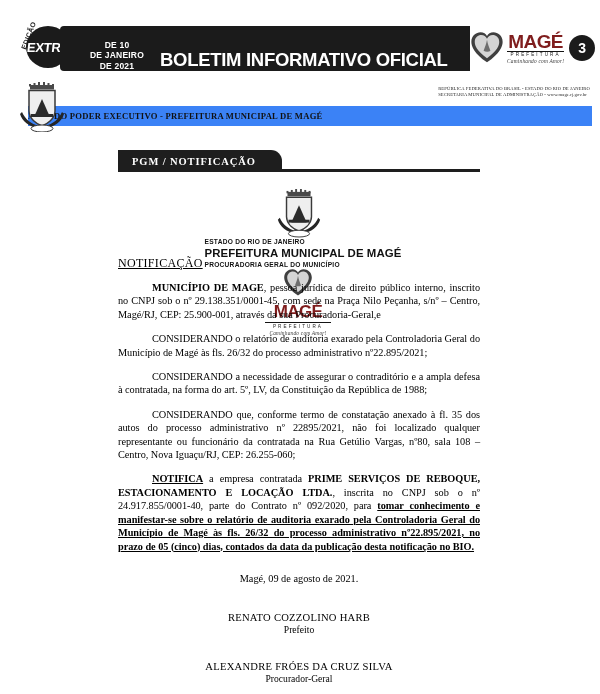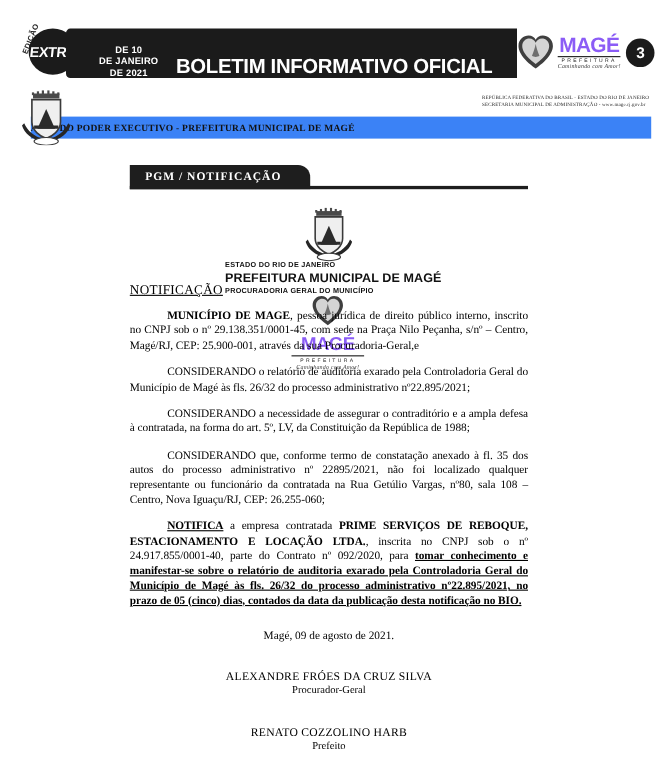--- a/index.html
+++ b/index.html
@@ -96,21 +96,21 @@
     align-items: center;
     gap: 3px;
   }
   .heart-mark { width: 34px; height: 34px; flex: none; }
   .mage-lock { flex: none; text-align: center; line-height: 1; }
   .mage-word {
     font-family: "Liberation Sans", sans-serif;
     font-weight: bold;
     font-size: 19px;
     letter-spacing: -0.6px;
-    color: #8b5cf6;
+    color: #7f1d1d;
   }
   .mage-sub {
     font-family: "Liberation Sans", sans-serif;
     font-size: 4.6px;
     letter-spacing: 2.1px;
     color: #1d1d1d;
     border-top: 1.4px solid #141414;
     padding-top: 1.4px;
     margin-top: 0.5px;
   }
@@ -398,22 +398,22 @@
   <p class="body-par">CONSIDERANDO o relatório de auditoria exarado pela Controladoria Geral do Município de Magé às fls. 26/32 do processo administrativo nº22.895/2021;</p>
 
   <p class="body-par">CONSIDERANDO a necessidade de assegurar o contraditório e a ampla defesa à contratada, na forma do art. 5º, LV, da Constituição da República de 1988;</p>
 
   <p class="body-par">CONSIDERANDO que, conforme termo de constatação anexado à fl. 35 dos autos do processo administrativo nº 22895/2021, não foi localizado qualquer representante ou funcionário da contratada na Rua Getúlio Vargas, nº80, sala 108 – Centro, Nova Iguaçu/RJ, CEP: 26.255-060;</p>
 
   <p class="body-par"><span class="bu">NOTIFICA</span><span> a empresa contratada </span><b>PRIME SERVIÇOS DE REBOQUE, ESTACIONAMENTO E LOCAÇÃO LTDA.</b><span>, inscrita no CNPJ sob o nº 24.917.855/0001-40, parte do Contrato nº 092/2020, para </span><span class="bu">tomar conhecimento e manifestar-se sobre o relatório de auditoria exarado pela Controladoria Geral do Município de Magé às fls. 26/32 do processo administrativo nº22.895/2021, no prazo de 05 (cinco) dias, contados da data da publicação desta notificação no BIO.</span></p>
 
   <div class="sig-date">Magé, 09 de agosto de 2021.</div>
 
+  <div class="sig-block">
+    <div class="sig-name">RENATO COZZOLINO HARB</div>
+    <div class="sig-role">Prefeito</div>
+  </div>
+
   <div class="sig-block second">
     <div class="sig-name">ALEXANDRE FRÓES DA CRUZ SILVA</div>
     <div class="sig-role">Procurador-Geral</div>
   </div>
-
-  <div class="sig-block">
-    <div class="sig-name">RENATO COZZOLINO HARB</div>
-    <div class="sig-role">Prefeito</div>
-  </div>
 </div>
 
 </body></html>

